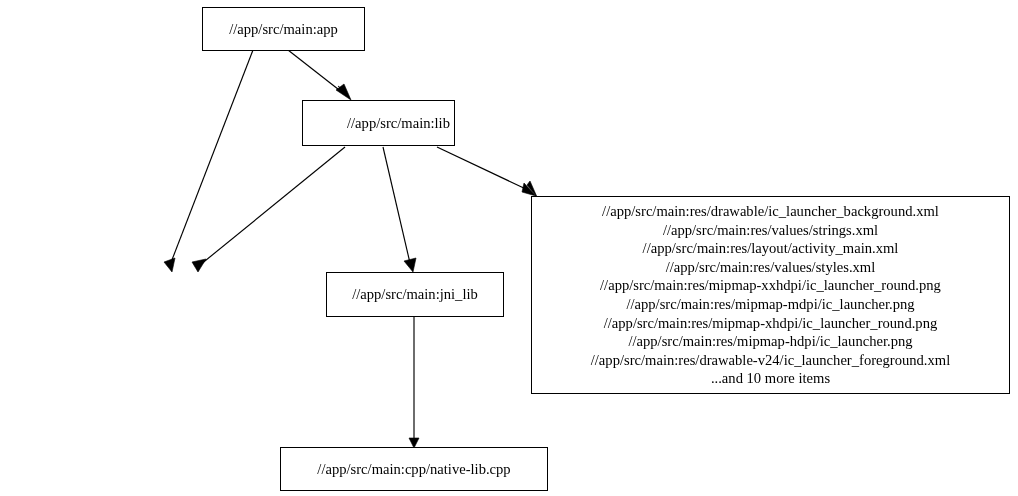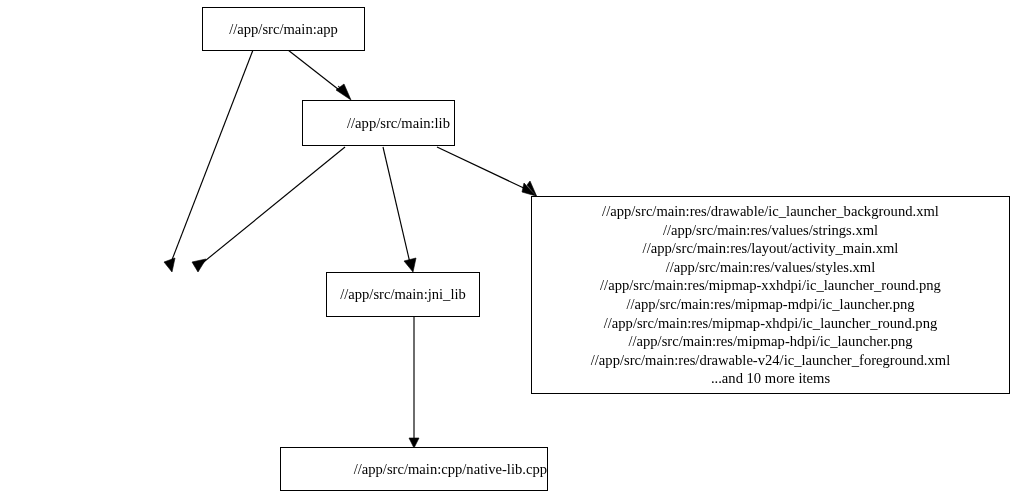--- a/index.html
+++ b/index.html
@@ -100,34 +100,34 @@
 
   <div class="node-box" style="left:202px; top:7px; width:163px; height:44px;">
     <span class="node-label">//app/src/main:app</span>
   </div>
 
   <div class="node-box" style="left:302px; top:100px; width:153px; height:46px;padding-left:40px;">
     <span class="node-label">//app/src/main:lib</span>
   </div>
 
 
-  <div class="node-box" style="left:326px; top:272px; width:154px; height:45px;">
+  <div class="node-box" style="left:326px; top:272px; width:178px; height:45px;">
     <span class="node-label">//app/src/main:jni_lib</span>
   </div>
 
   <div class="node-box" style="left:531px; top:196px; width:479px; height:198px;">
     <span class="node-label node-multiline">//app/src/main:res/drawable/ic_launcher_background.xml
 //app/src/main:res/values/strings.xml
 //app/src/main:res/layout/activity_main.xml
 //app/src/main:res/values/styles.xml
 //app/src/main:res/mipmap-xxhdpi/ic_launcher_round.png
 //app/src/main:res/mipmap-mdpi/ic_launcher.png
 //app/src/main:res/mipmap-xhdpi/ic_launcher_round.png
 //app/src/main:res/mipmap-hdpi/ic_launcher.png
 //app/src/main:res/drawable-v24/ic_launcher_foreground.xml
 ...and 10 more items</span>
   </div>
 
-  <div class="node-box" style="left:280px; top:447px; width:268px; height:44px;justify-content:flex-end;">
+  <div class="node-box" style="left:280px; top:447px; width:268px; height:44px;">
     <span class="node-label">//app/src/main:cpp/native-lib.cpp</span>
   </div>
 
 </div>
 
 </body></html>

